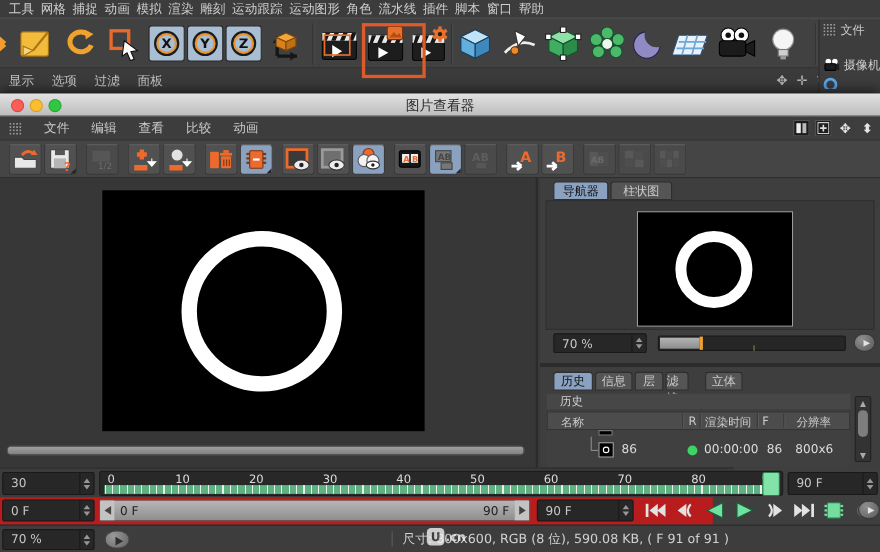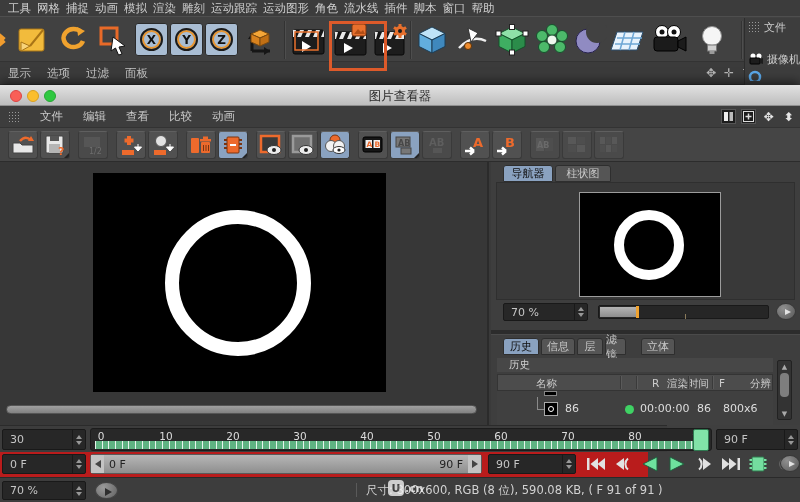--- a/index.html
+++ b/index.html
@@ -35,38 +35,38 @@
   .btn.active{background:#8aa2c0;}
   .btn.disabled{background:#4a4a4a;}
   .fold::after{content:"";position:absolute;right:0;bottom:0;border-left:5px solid transparent;border-bottom:5px solid #242424;}
 
   .content{left:0;top:77px;width:800px;height:263px;background:#3a3a3a;}
   .vp{left:0;top:0;width:489px;height:263px;background:#373737;border-right:2px solid #2b2b2b;}
   .render-image{left:93px;top:11px;width:293px;height:219px;background:#000;}
   .hscroll{left:6px;top:243px;width:471px;height:9px;background:linear-gradient(#a0a0a0,#818181);border-radius:5px;border:1px solid #555;}
 
   .side{left:491px;top:0;width:309px;height:263px;background:#3e3e3e;}
-  .tab{position:absolute;height:17px;background:#555555;border:1px solid #2e2e2e;border-radius:3px 3px 0 0;color:#c9c9c9;font-size:11px;display:flex;align-items:center;justify-content:center;}
+  .tab{position:absolute;height:17px;background:#555555;border:1px solid #2e2e2e;border-radius:3px 3px 0 0;color:#c9c9c9;font-size:11px;display:flex;justify-content:center;}
   .tab.active{background:#8aa2c0;color:#101010;}
   .nav-body{left:5px;top:20px;width:299px;height:118px;background:#393939;border:1px solid #2f2f2f;}
   .nav-thumb{left:88px;top:30px;width:142px;height:105px;background:#000;border:1px solid #9c9c9c;}
   .spinner{position:absolute;background:#272727;border:1px solid #191919;border-radius:2px;color:#c6c6c6;font-size:11px;display:flex;align-items:center;}
   .spinner .val{flex:1;padding-left:7px;}
   .spin-btns{width:13px;align-self:stretch;border-left:1px solid #191919;display:flex;flex-direction:column;align-items:center;justify-content:center;gap:2px;}
   .tri-up{width:0;height:0;border-left:3.5px solid transparent;border-right:3.5px solid transparent;border-bottom:4px solid #979797;}
   .tri-dn{width:0;height:0;border-left:3.5px solid transparent;border-right:3.5px solid transparent;border-top:4px solid #979797;}
   .slider-track{position:absolute;background:#262626;border:1px solid #191919;border-radius:2px;}
   .slider-fill{position:absolute;left:1px;top:1px;bottom:1px;background:linear-gradient(#b4b4b4,#8d8d8d);}
   .slider-mark{position:absolute;top:0;bottom:0;width:3px;background:#efa22f;}
   .roundbtn{position:absolute;width:20px;height:17px;border-radius:50%;background:radial-gradient(circle at 35% 30%,#909090,#575757);border:1px solid #393939;}
   .roundbtn::after{content:"";position:absolute;left:8px;top:4.5px;border-left:6px solid #e3e3e3;border-top:3.5px solid transparent;border-bottom:3.5px solid transparent;}
   .divider{left:0;top:168px;width:309px;height:5px;background:#2c2c2c;border-bottom:1px solid #4a4a4a;}
   .hist-strip{left:6px;top:196px;width:276px;height:14px;background:#474747;color:#cfcfcf;font-size:10.5px;padding-left:12px;display:flex;align-items:center;}
   .hist-header{left:6px;top:212px;width:276px;height:17px;background:#4c4c4c;border:1px solid #343434;color:#cccccc;font-size:10.5px;}
-  .hcell{position:absolute;top:2px;margin-left:26px;}
+  .hcell{position:absolute;top:2px;}
   .hsep{position:absolute;top:1px;width:1px;height:13px;background:#3a3a3a;box-shadow:1px 0 0 #5a5a5a;}
   .hist-rows{left:6px;top:229px;width:276px;height:34px;background:#404040;overflow:hidden;}
   .scrollbar{position:absolute;width:15px;background:#333;border:1px solid #222;border-radius:2px;}
   .sb-arrow{position:absolute;left:0;width:13px;height:11px;display:flex;align-items:center;justify-content:center;font-size:7px;color:#aaa;}
   .sb-thumb{position:absolute;left:2px;width:9px;background:#7e7e7e;border-radius:4px;}
 
   
   .tl1{left:0;top:340px;width:667px;height:27px;background:#3c3c3c;border-top:1px solid #2b2b2b;}
   .tl2{left:0;top:367px;width:648px;height:25px;background:#b91c1c;}
   .ruler{left:90px;top:2px;width:622px;height:23px;background:#282828;border:1px solid #1c1c1c;border-radius:3px;}

